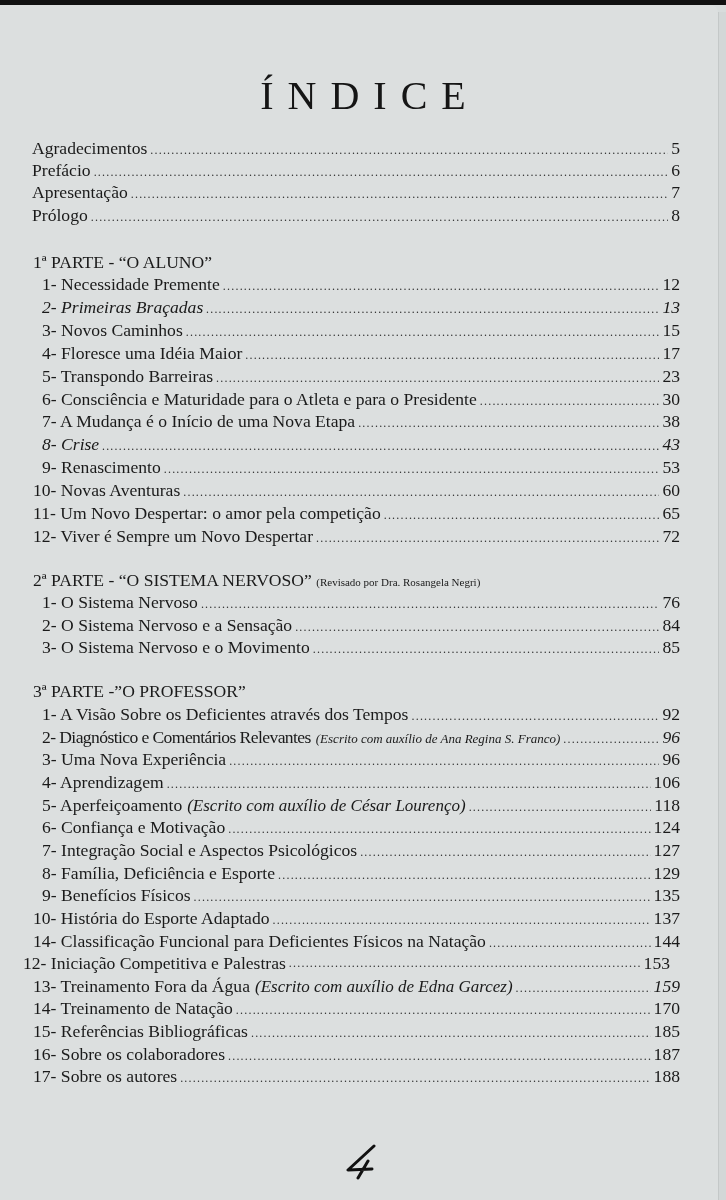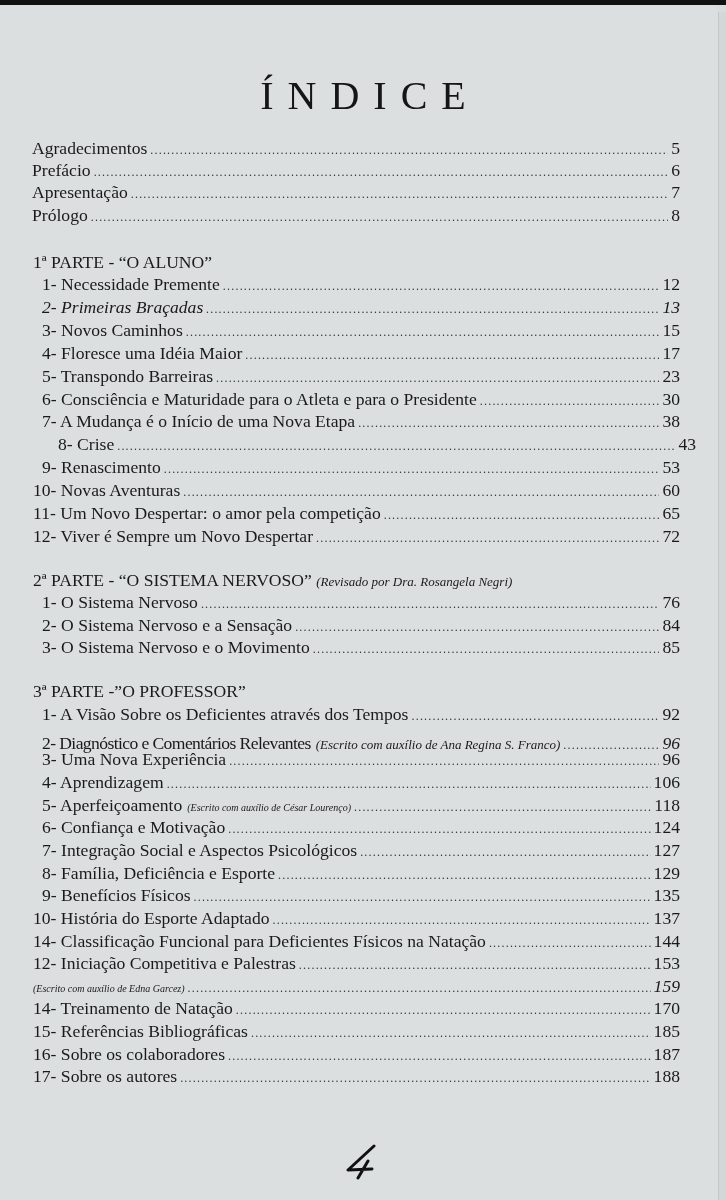--- a/index.html
+++ b/index.html
@@ -20,36 +20,36 @@
     .title {
       position: absolute; left: 0; width: 740px; top: 72px; text-align: center;
       font-size: 40px; letter-spacing: 14px; color: #151515;
     }
     .toc { position: absolute; left: 0; top: 0; width: 726px; }
     .row {
       position: absolute; display: flex; align-items: baseline;
       font-size: 17.6px; line-height: 22px; white-space: nowrap; overflow: hidden;
     }
     .row .label { flex: 0 0 auto; padding-right: 3px; }
-    .row .sub { font-style: italic; font-size: 10px; }
+    .row .sub { font-style: italic; font-size: 17px; }
     .row .sub.small { font-size: 13px; }
     .row .dots {
       flex: 1 1 auto; overflow: hidden; white-space: nowrap;
       font-size: 12px; letter-spacing: 1.2px; color: #333;
     }
     .row .dots::before {
       content: "............................................................................................................................................................................................................................................";
     }
     .row .page-num { flex: 0 0 auto; padding-left: 3px; text-align: right; }
     .row .page-num.italic { font-style: italic; }
     .condensed { letter-spacing: -0.6px; }
     .part {
       position: absolute; font-size: 17.6px; line-height: 22px; white-space: nowrap;
     }
-    .part .sub { font-style: italic; font-size: 13px; }
+    .part .sub { font-size: 11px; }
     .folio {
       position: absolute; left: 338px; top: 1140px; width: 50px; height: 40px;
     }
   </style>
 </head>
 <body>
 
 <div class="topbar"></div>
 <div class="page"></div>
 <div class="edge"></div>
@@ -111,21 +111,21 @@
       <div class="row" style="left: 42px; width: 638px; top: 387.5px;">
         <span class="label">6- Consciência e Maturidade para o Atleta e para o Presidente</span>
         <span class="dots"></span>
         <span class="page-num">30</span>
       </div>
       <div class="row" style="left: 42px; width: 638px; top: 410.4px;">
         <span class="label">7- A Mudança é o Início de uma Nova Etapa</span>
         <span class="dots"></span>
         <span class="page-num">38</span>
       </div>
-      <div class="row" style="left: 58px; width: 638px; top: 433.3px;">
+      <div class="row" style="left: 42px; width: 638px; top: 433.3px; font-style: italic;">
         <span class="label">8- Crise</span>
         <span class="dots"></span>
         <span class="page-num">43</span>
       </div>
       <div class="row" style="left: 42px; width: 638px; top: 456.2px;">
         <span class="label">9- Renascimento</span>
         <span class="dots"></span>
         <span class="page-num">53</span>
       </div>
       <div class="row" style="left: 33px; width: 647px; top: 479.1px;">
@@ -170,21 +170,21 @@
   <div class="part" style="left:33px; top:680px;">
     <span>3ª PARTE -”O PROFESSOR”</span>
   </div>
   <div id="part2">
       <div class="row" style="left: 42px; width: 638px; top: 703px;">
         <span class="label">1- A Visão Sobre os Deficientes através dos Tempos</span>
         <span class="dots"></span>
         <span class="page-num">92</span>
       </div>
       <div class="row" style="left: 42px; width: 638px; top: 725.65px;">
-        <span class="label condensed" style="padding-right: 5px; margin-top: 6px;">2- Diagnóstico e Comentários Relevantes</span>
+        <span class="label condensed" style="padding-right: 5px;">2- Diagnóstico e Comentários Relevantes</span>
         <span class="sub small" style="padding-right: 3px;">(Escrito com auxílio de Ana Regina S. Franco)</span>
         <span class="dots"></span>
         <span class="page-num italic">96</span>
       </div>
       <div class="row" style="left: 42px; width: 638px; top: 748.3px;">
         <span class="label">3- Uma Nova Experiência</span>
         <span class="dots"></span>
         <span class="page-num">96</span>
       </div>
       <div class="row" style="left: 42px; width: 638px; top: 770.95px;">
@@ -221,26 +221,27 @@
       <div class="row" style="left: 33px; width: 647px; top: 906.85px;">
         <span class="label">10- História do Esporte Adaptado</span>
         <span class="dots"></span>
         <span class="page-num">137</span>
       </div>
       <div class="row" style="left: 33px; width: 647px; top: 929.5px;">
         <span class="label">14- Classificação Funcional para Deficientes Físicos na Natação</span>
         <span class="dots"></span>
         <span class="page-num">144</span>
       </div>
-      <div class="row" style="left: 33px; width: 647px; top: 952.15px;">
+      <div class="row" style="left: 23px; width: 647px; top: 952.15px; align-items: center;">
         <span class="label">12- Iniciação Competitiva e Palestras</span>
         <span class="dots"></span>
         <span class="page-num">153</span>
       </div>
       <div class="row" style="left: 33px; width: 647px; top: 974.8px;">
+        <span class="label" style="padding-right: 5px;">13- Treinamento Fora da Água</span>
         <span class="sub" style="padding-right: 3px;">(Escrito com auxílio de Edna Garcez)</span>
         <span class="dots"></span>
         <span class="page-num italic">159</span>
       </div>
       <div class="row" style="left: 33px; width: 647px; top: 997.45px;">
         <span class="label">14- Treinamento de Natação</span>
         <span class="dots"></span>
         <span class="page-num">170</span>
       </div>
       <div class="row" style="left: 33px; width: 647px; top: 1020.1px;">

